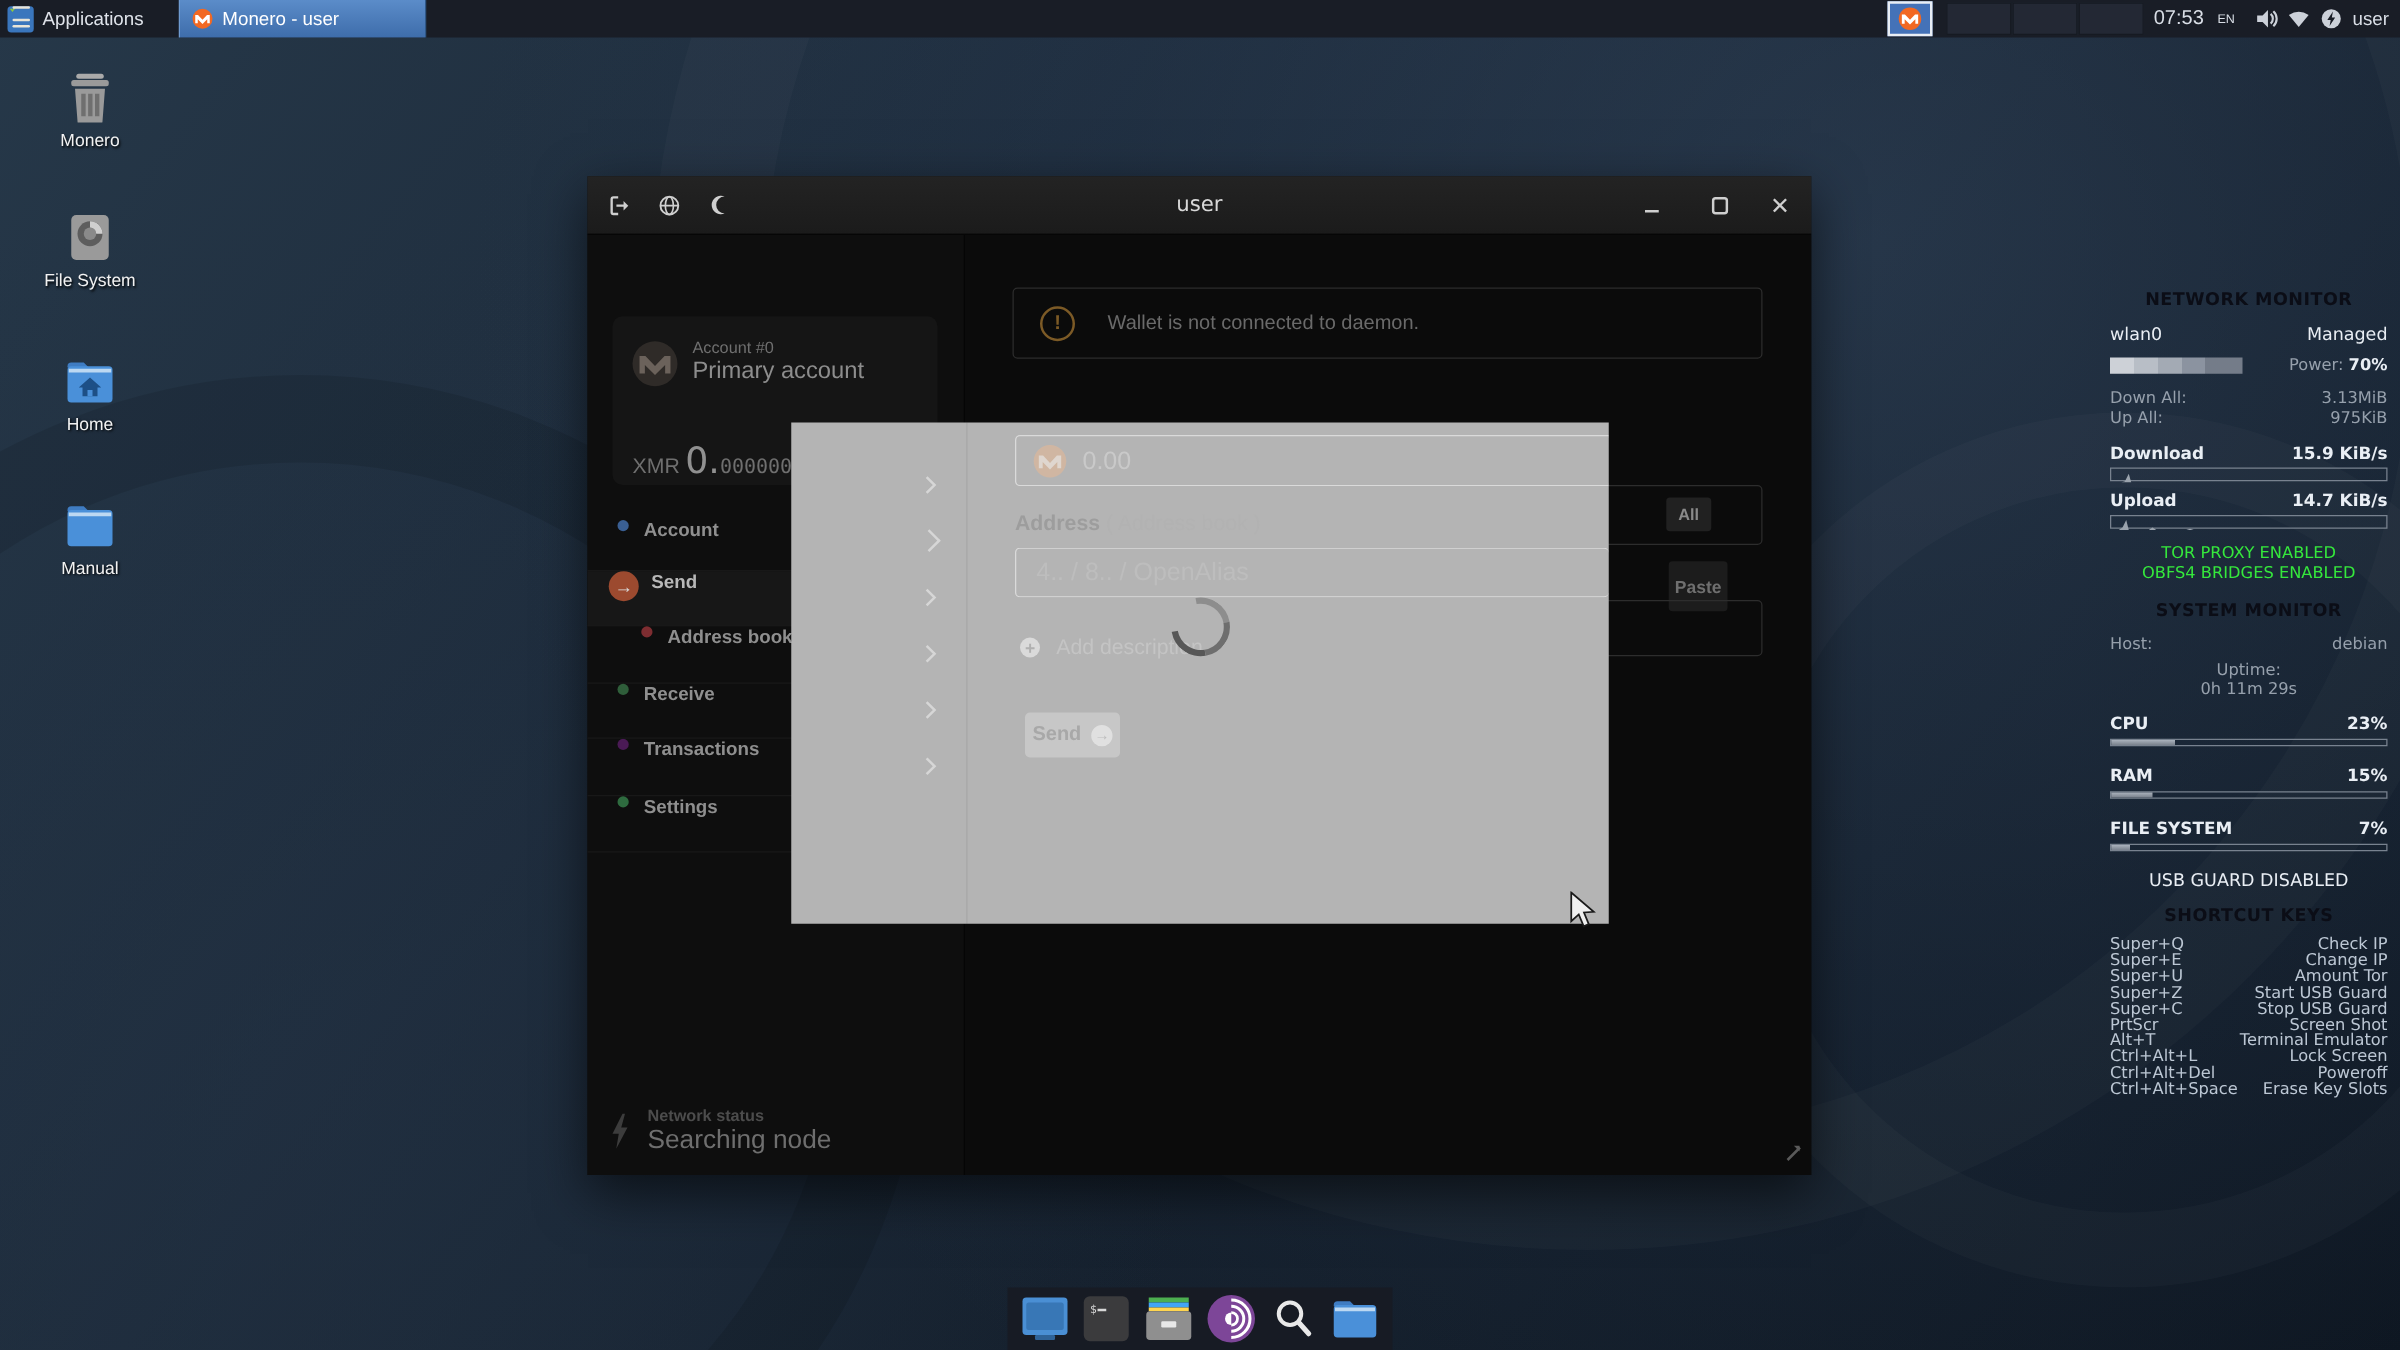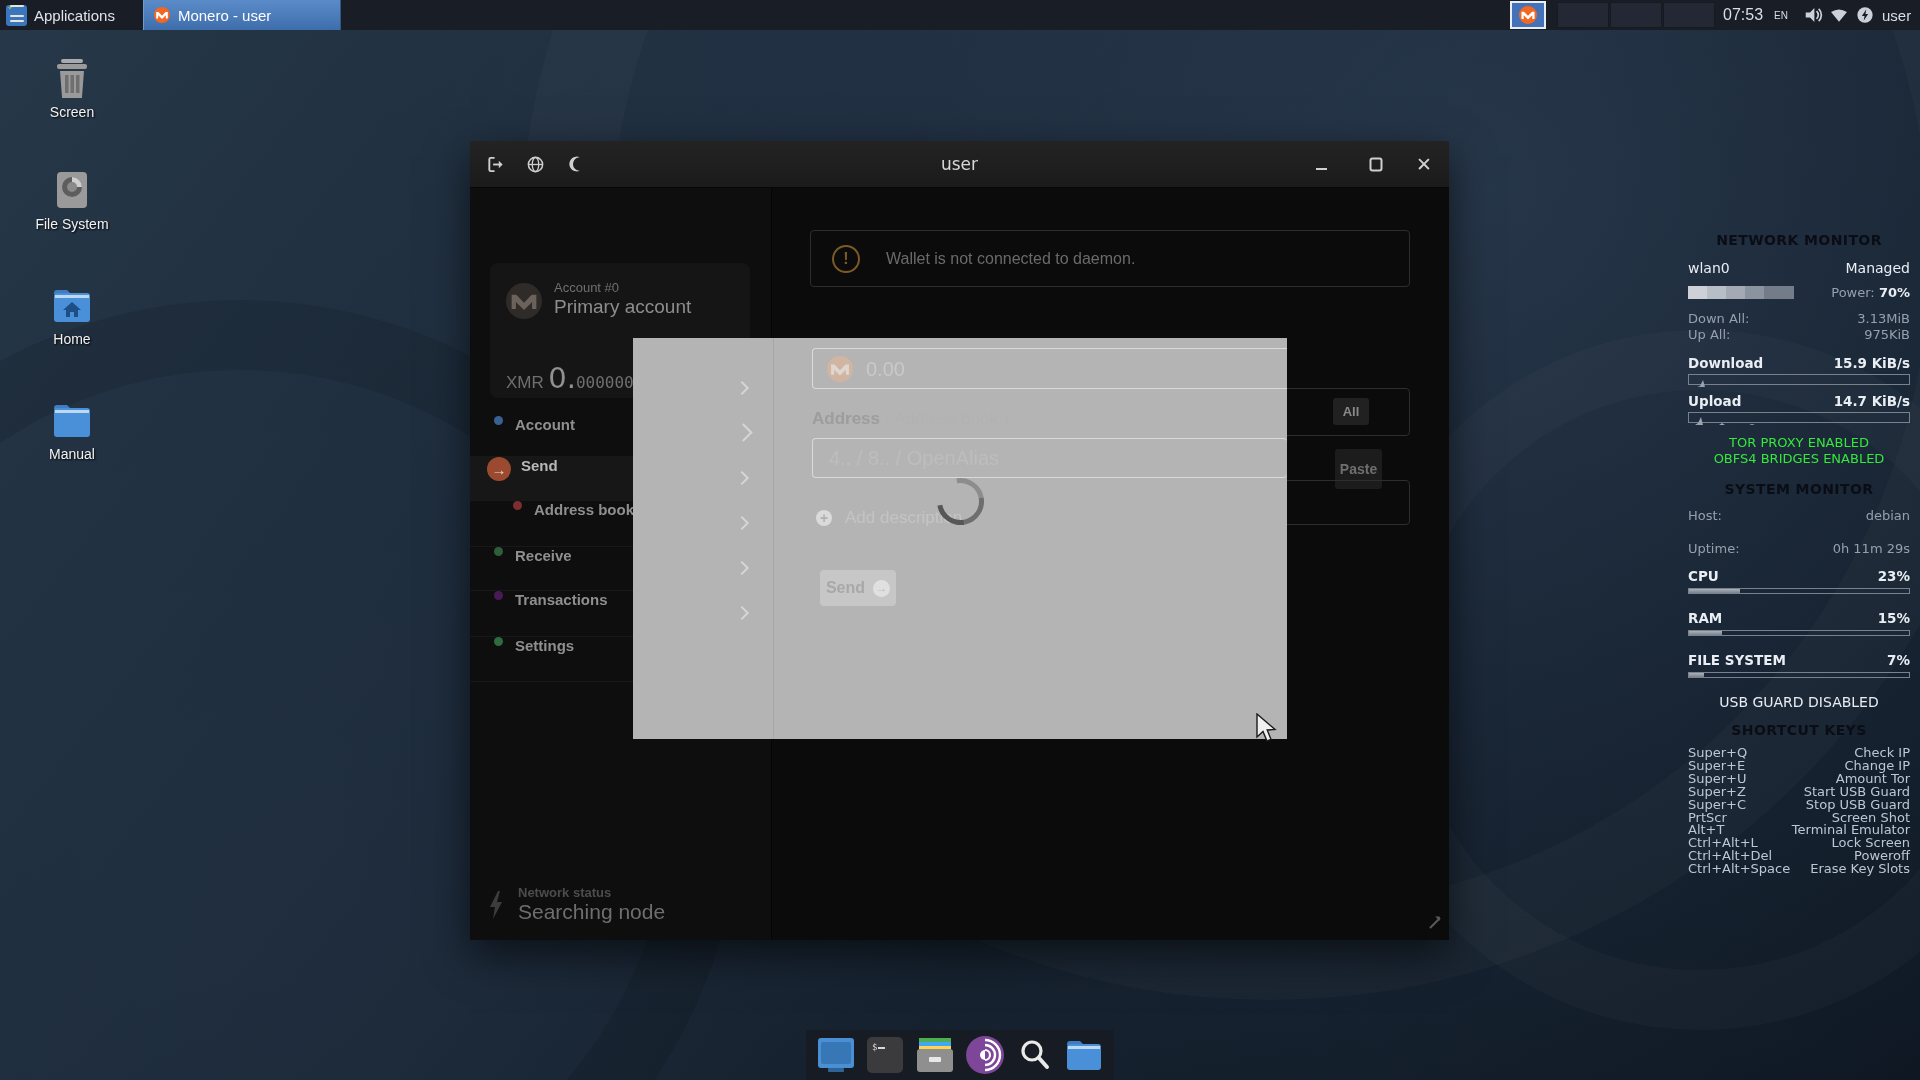--- a/index.html
+++ b/index.html
@@ -58,21 +58,21 @@
   .dock-ico { width:40px; height:40px; display:flex; align-items:center; justify-content:center; }
 
   
   #win { position:absolute; left:470px; top:141px; width:979px; height:799px; background:#0c0c0c; z-index:10; box-shadow:0 14px 40px rgba(0,0,0,.6); }
   #titlebar { position:absolute; left:0; top:0; width:100%; height:47px; background:linear-gradient(#232323,#1b1b1b); border-bottom:1px solid #060606; display:flex; align-items:center; }
   #titlebar .tb-ico { width:30px; height:30px; display:flex; align-items:center; justify-content:center; }
   #tb-title { position:absolute; left:0; right:0; text-align:center; color:#d8d8d8; font-size:17px; font-family:"DejaVu Sans", sans-serif; }
   .wbtn { position:absolute; top:0; width:40px; height:47px; display:flex; align-items:center; justify-content:center; color:#cfcfcf; }
 
   #sidebar { position:absolute; left:0; top:47px; width:302px; bottom:0; background:#0e0e0e; border-right:1px solid #050505; }
-  #acct-card { position:absolute; left:20px; top:75px; width:260px; height:135px; background:#151515; border-radius:8px; overflow:hidden; }
+  #acct-card { position:absolute; left:20px; top:65px; width:260px; height:135px; background:#151515; border-radius:8px; overflow:hidden; }
   .mrow { position:absolute; left:0; width:100%; display:flex; align-items:flex-start; border-bottom:1px solid #181818; }
   .dot { width:9px; height:9px; border-radius:50%; margin:0 12px 0 24px; }
   .mlabel { color:#8f8f8f; font-size:15px; font-weight:bold; }
   #net-status { position:absolute; left:18px; bottom:16px; display:flex; gap:14px; align-items:center; }
 
   #main { position:absolute; left:302px; top:47px; right:0; bottom:0; background:#0b0b0b; }
   .field { position:absolute; border:1px solid #2d2d2d; border-radius:4px; }
   .dim-label { color:#8a8a8a; font-size:15px; font-weight:bold; }
   .dim-hint { color:#5a5a5a; font-size:15px; }
 
@@ -98,21 +98,21 @@
     <div class="art">
       <svg width="38" height="40" viewBox="0 0 38 40">
           <rect x="8" y="1" width="22" height="4" rx="2" fill="#aaa"></rect>
           <rect x="4" y="6" width="30" height="5" rx="2" fill="#9a9a9a"></rect>
           <path d="M7 13 h24 l-2 26 a3 3 0 0 1 -3 3 h-14 a3 3 0 0 1 -3 -3 Z" fill="#9a9a9a"></path>
           <rect x="12" y="17" width="3.5" height="18" fill="#6f6f6f"></rect>
           <rect x="17.5" y="17" width="3.5" height="18" fill="#6f6f6f"></rect>
           <rect x="23" y="17" width="3.5" height="18" fill="#6f6f6f"></rect>
         </svg>
     </div>
-    <span>Screen</span>
+    <span>Monero</span>
   </div>
   <div class="dicon" style="left:17px; top:168px;">
     <div class="art">
       <svg width="40" height="40" viewBox="0 0 40 40">
           <rect x="5" y="2" width="30" height="36" rx="4" fill="#9a9a9a"></rect>
           <circle cx="20" cy="17" r="10" fill="#5d5d5d"></circle>
           <circle cx="20" cy="17" r="5" fill="#8a8a8a"></circle>
           <path d="M20 7 a10 10 0 0 1 10 10 l-5 0 a5 5 0 0 0 -5 -5 Z" fill="#cfcfcf"></path>
         </svg>
     </div>
@@ -178,21 +178,21 @@
         </svg>
     </div>
     <div class="ck-green" style="margin-top:12px;">TOR PROXY ENABLED</div>
     <div class="ck-green" style="margin-top:1px;">OBFS4 BRIDGES ENABLED</div>
 
     <div class="ck-title" style="margin-top:15px;">SYSTEM MONITOR</div>
     <div class="ck-row ck-gray" style="margin-top:11px;">
       <span>Host:</span>
       <span>debian</span>
     </div>
-    <div class="ck-row ck-gray" style="margin-top:18px;">
+    <div class="ck-row ck-gray" style="margin-top:6px;flex-direction:column;">
       <span>Uptime:</span>
       <span>0h 11m 29s</span>
     </div>
     <div class="ck-row" style="margin-top:12px; font-weight:bold; font-size:13.5px;">
       <span>CPU</span>
       <span>23%</span>
     </div>
     <div class="ck-meter">
         <i style="width: 23%;"></i>
       </div>

